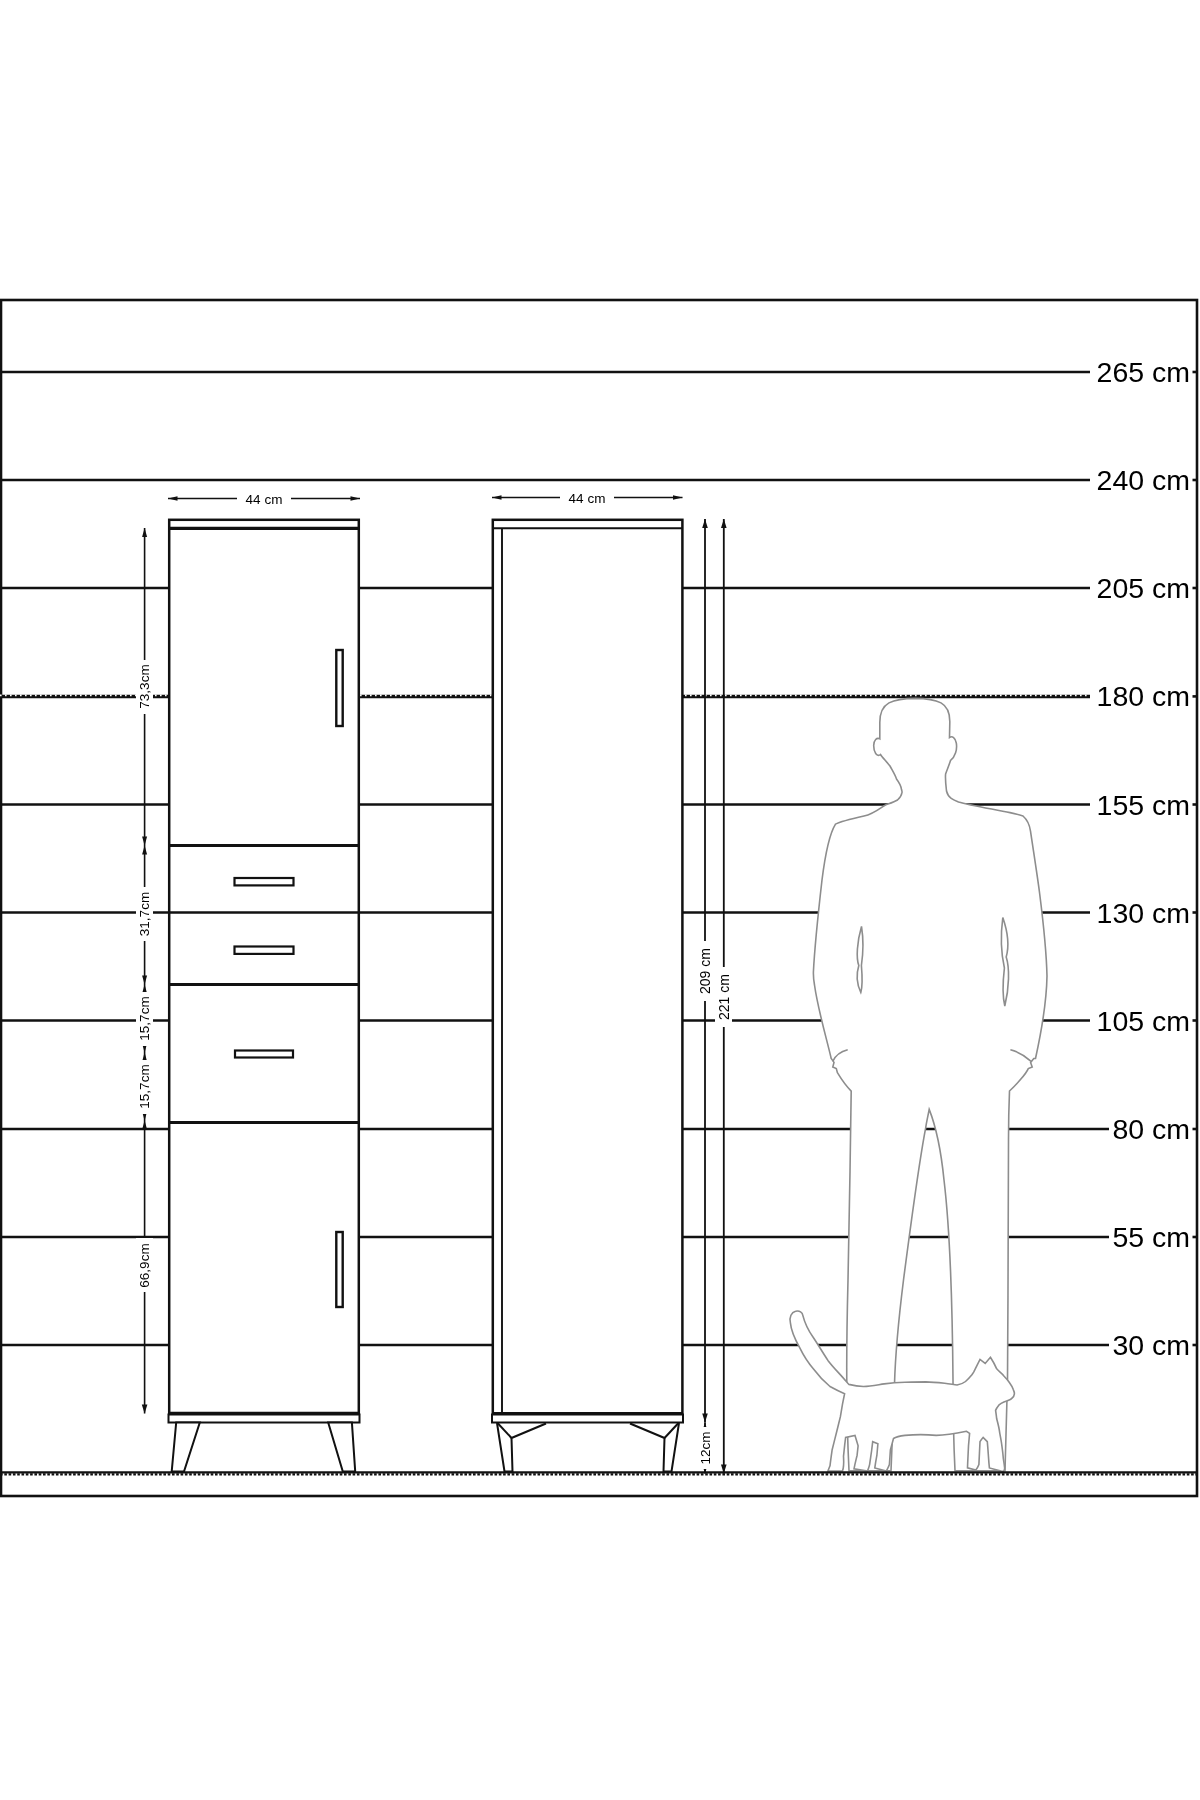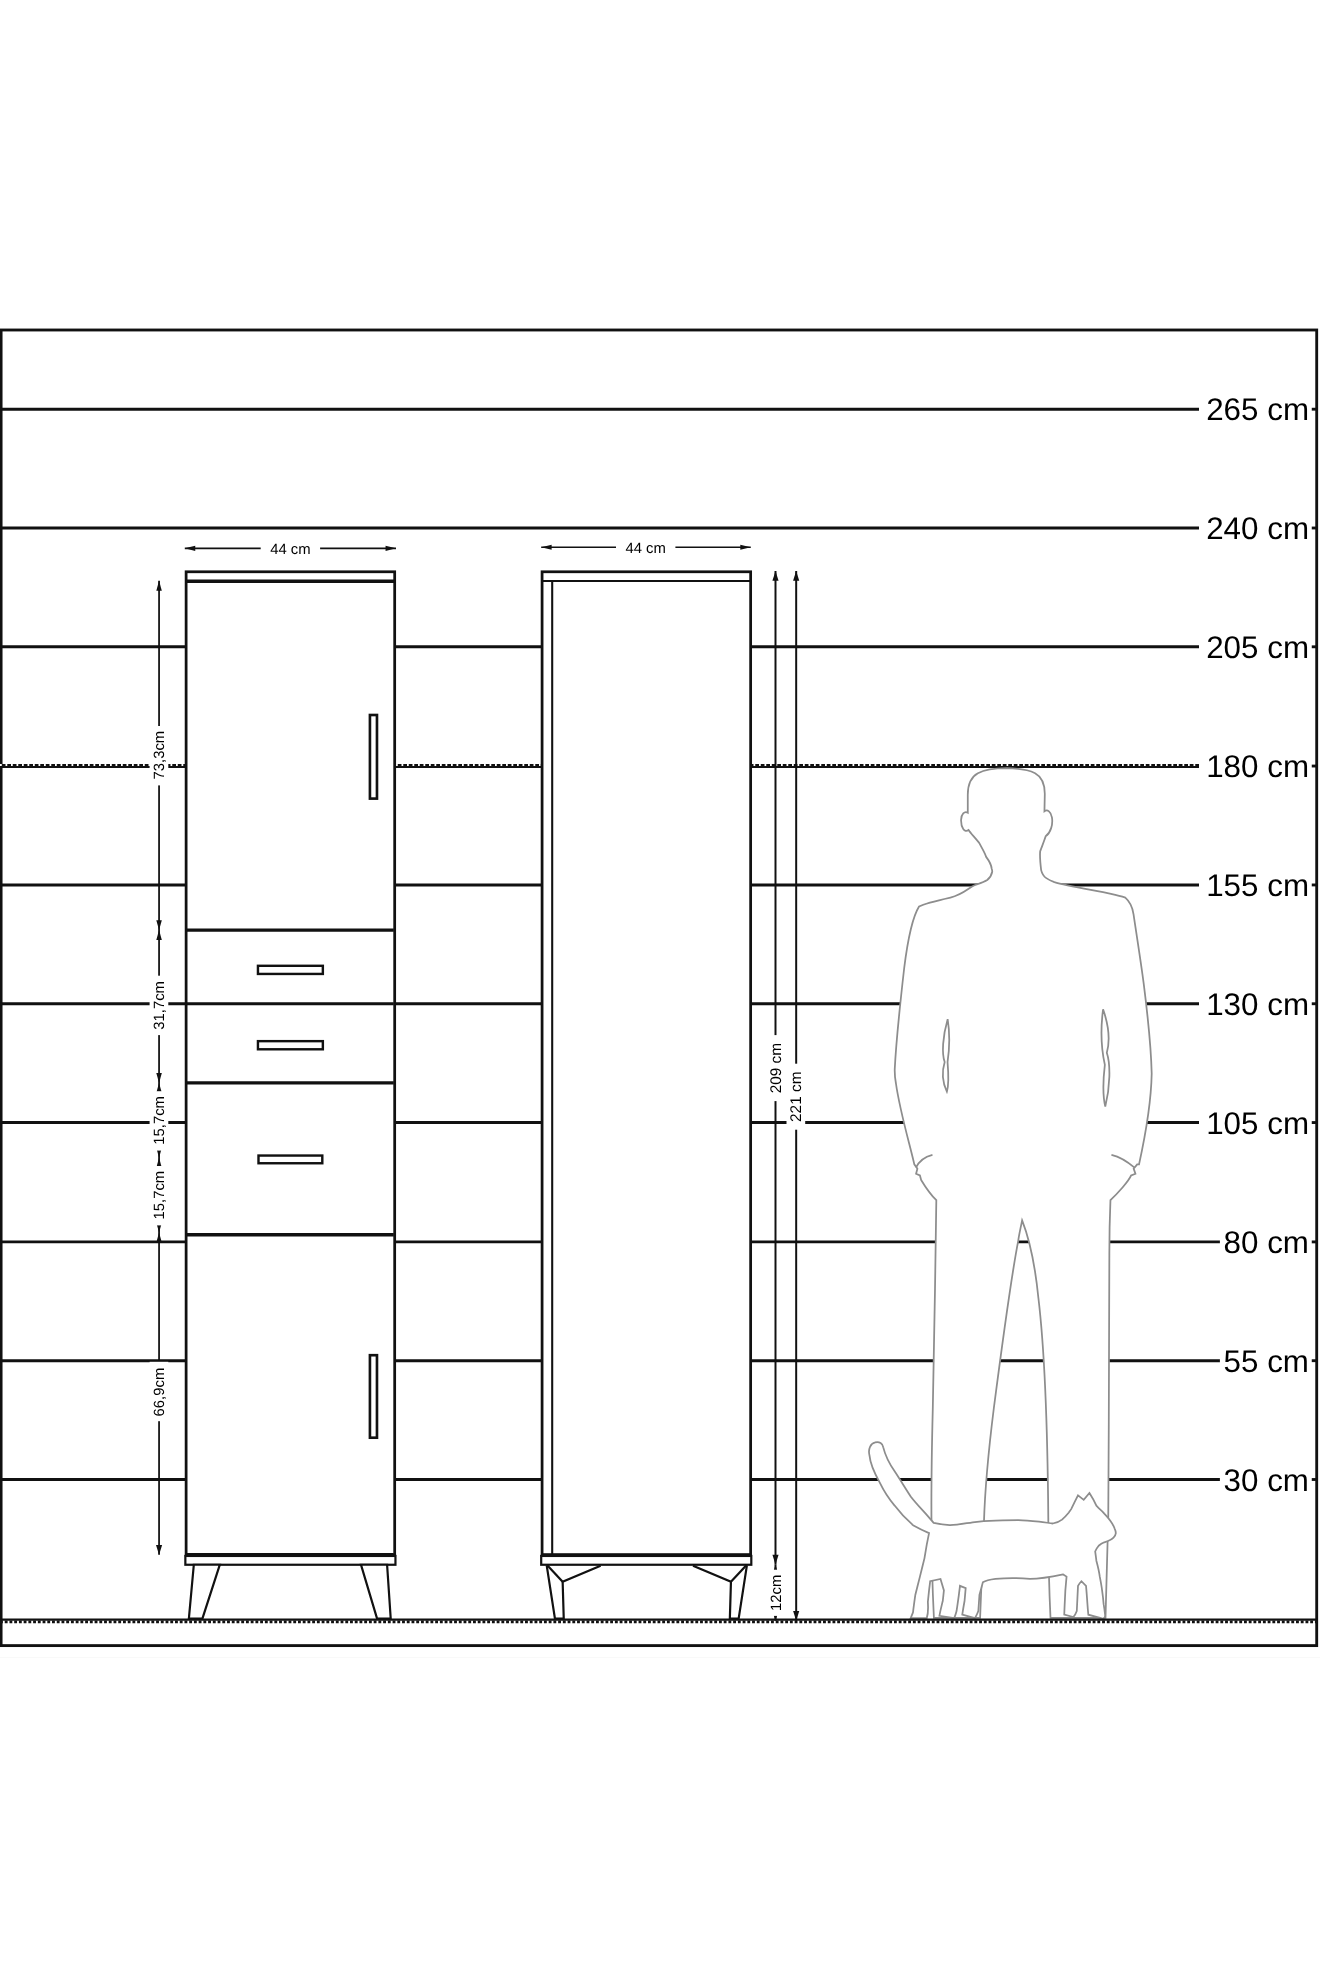--- a/index.html
+++ b/index.html
@@ -1,16 +1,16 @@
 <!DOCTYPE html>
 <html><head>
 <meta charset="utf-8">
 <style>
   html,body{margin:0;padding:0;background:#ffffff;}
-  .page{position:relative;width:1200px;height:1507px;background:#e5e5e5;overflow:hidden;
+  .page{position:relative;width:1200px;height:1507px;background:#fdba74;overflow:hidden;
         font-family:"Liberation Sans", sans-serif;}
   svg{position:absolute;left:0;top:0;}
   text{font-family:"Liberation Sans", sans-serif;fill:#000;}
 </style>
 </head>
 <body>
 
 <div class="page">
 <svg width="1200" height="1800" viewBox="0 0 1200 1800">
 

